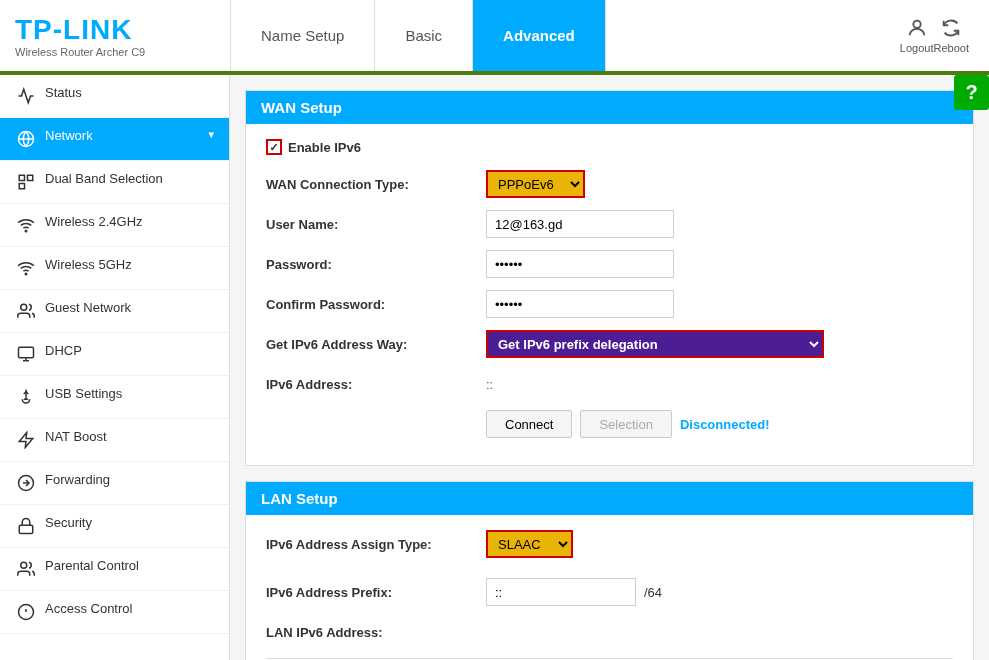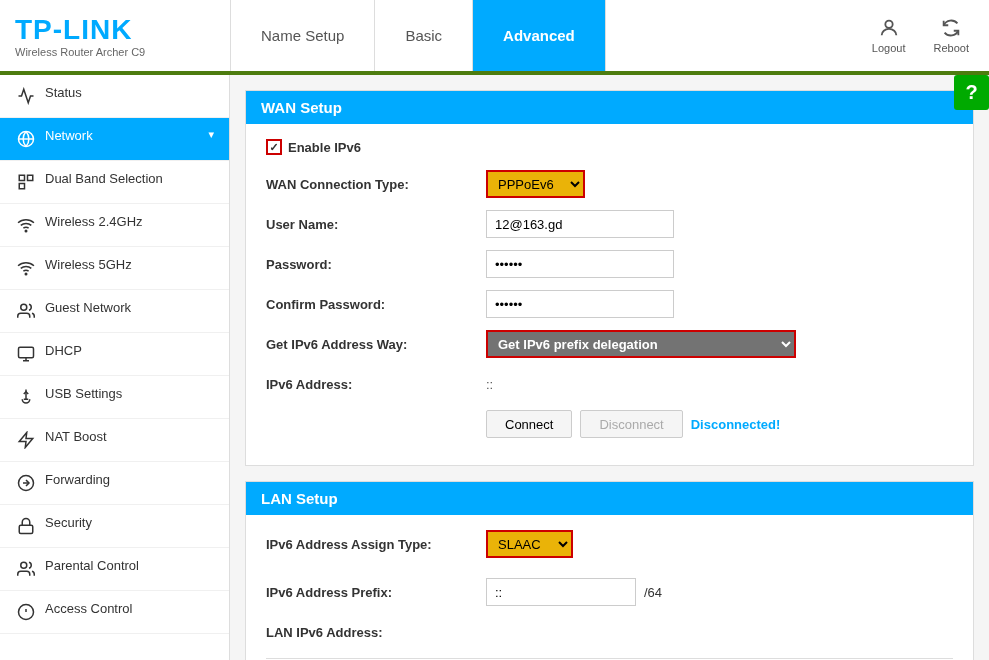--- a/index.html
+++ b/index.html
@@ -7,21 +7,21 @@
 
     
     .header { background: #fff; display: flex; align-items: center; height: 75px; border-bottom: 4px solid #4d7c0f; }
     .logo-area { width: 230px; padding: 10px 15px; }
     .logo-title { color: #00aaff; font-size: 28px; font-weight: bold; letter-spacing: 1px; }
     .logo-subtitle { color: #666; font-size: 11px; }
     .nav-tabs { display: flex; align-items: center; flex: 1; height: 100%; }
     .nav-tab { padding: 0 30px; height: 100%; display: flex; align-items: center; cursor: pointer; color: #555; font-size: 15px; border-right: 1px solid #ddd; text-decoration: none; }
     .nav-tab:first-child { border-left: 1px solid #ddd; }
     .nav-tab.active { background: #00aaff; color: #fff; font-weight: bold; }
-    .header-actions { display: flex; align-items: center; gap: 28px; padding: 0 20px; }
+    .header-actions { display: flex; align-items: center; gap: 0; padding: 0 20px; }
     .header-action { display: flex; flex-direction: column; align-items: center; color: #555; cursor: pointer; font-size: 11px; gap: 3px; }
     .header-action svg { width: 22px; height: 22px; }
 
     
     .main-layout { display: flex; height: calc(660px - 75px); }
 
     
     .sidebar { width: 230px; background: #fff; border-right: 1px solid #ddd; overflow-y: auto; }
     .sidebar-item { display: flex; align-items: flex-start; padding: 10px 15px; cursor: pointer; color: #333; border-bottom: 1px solid #f0f0f0; font-size: 13px; gap: 8px; }
     .sidebar-item.active { background: #00aaff; color: #fff; }
@@ -46,21 +46,21 @@
       border: 1px solid #ccc; padding: 4px 8px; font-size: 13px; height: 28px; width: 188px; outline: none;
     }
 
     select { border: 1px solid #ccc; padding: 3px 6px; font-size: 13px; height: 28px; background: #eab308; cursor: pointer; }
 
     .enable-row { display: flex; align-items: center; margin-bottom: 15px; gap: 6px; }
     .checkbox-red { width: 16px; height: 16px; border: 2px solid #cc0000; cursor: pointer; display: flex; align-items: center; justify-content: center; background: #fff; flex-shrink: 0; }
     .checkbox-red.checked::after { content: '✓'; font-size: 11px; color: #333; font-weight: bold; }
 
     .wan-type-select { border: 2px solid #cc0000; }
-    .ipv6-way-select { border: 2px solid #cc0000; background: #737373; color: #fff; font-weight: bold; width: 310px; height: 28px; }
+    .ipv6-way-select { border: 2px solid #cc0000; background: #4c1d95; color: #fff; font-weight: bold; width: 338px; height: 28px; }
     .ipv6-way-select option { background: #fff; color: #333; }
 
     .btn { padding: 5px 18px; font-size: 13px; cursor: pointer; border: 1px solid #ccc; background: #f5f5f5; border-radius: 2px; height: 28px; }
 
     .status-disconnected { color: #00aaff; font-weight: bold; font-size: 13px; }
 
     .divider { height: 1px; background: #ddd; margin: 10px 0; }
 
     .help-btn { position: absolute; right: 0; top: 0; width: 35px; height: 35px; background: #00aa00; color: #fff; font-size: 20px; font-weight: bold; display: flex; align-items: center; justify-content: center; cursor: pointer; border-radius: 3px; }
 
@@ -309,21 +309,21 @@
           <div class="form-label">IPv6 Address:</div>
           <div class="form-control">
             <span class="ipv6-addr-text">::</span>
           </div>
         </div>
 
         <div class="form-row">
           <div class="form-label"></div>
           <div class="form-control">
             <button class="btn">Connect</button>
-            <button class="btn" style="color:#aaa;">Disconnect</button>
+            <button class="btn" style="color:#aaa;">Selection</button>
             <span class="status-disconnected">Disconnected!</span>
           </div>
         </div>
 
       </div>
     </div>
 
     <div class="section">
       <div class="section-header">LAN Setup</div>
       <div class="section-body">

